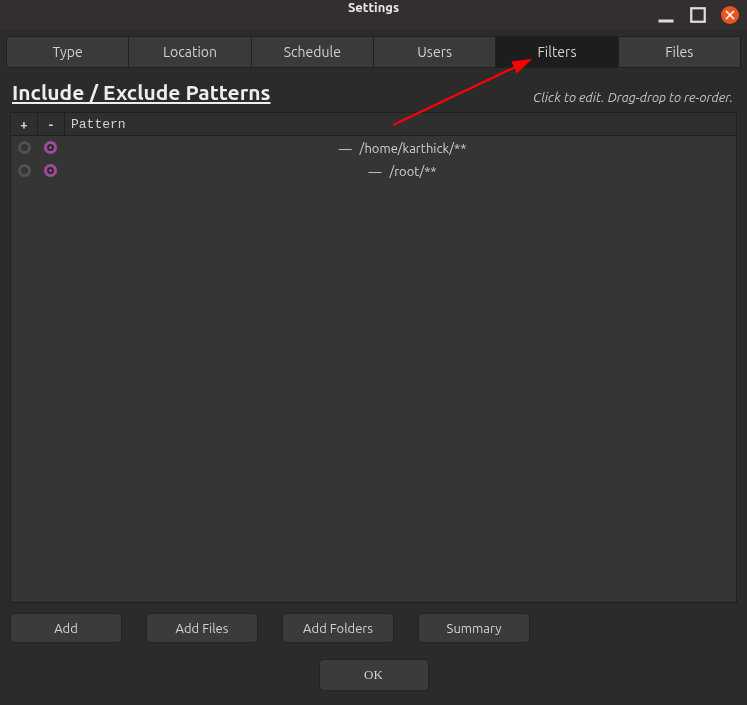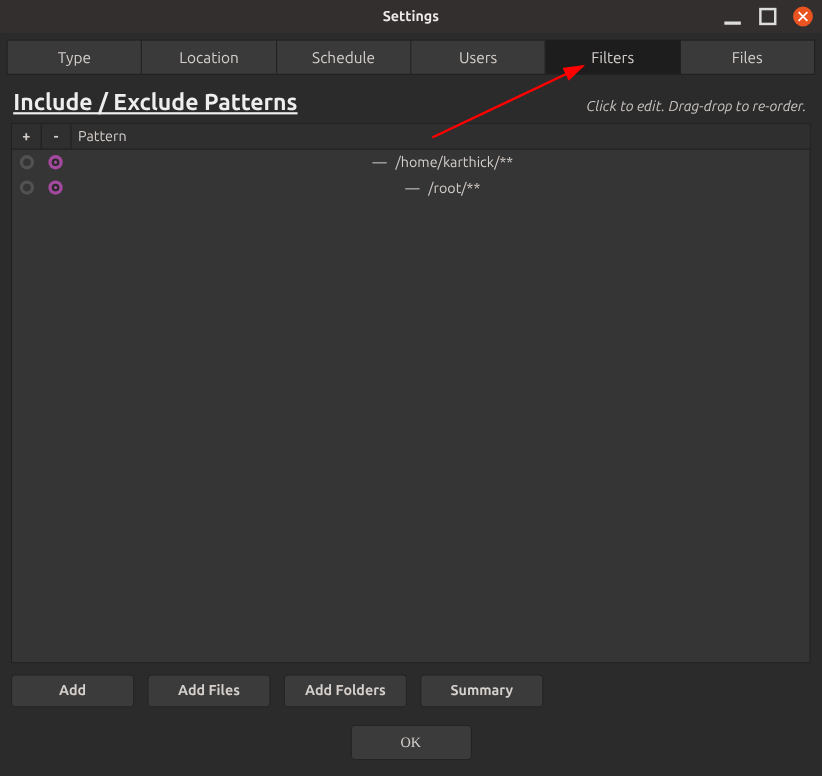--- a/index.html
+++ b/index.html
@@ -25,21 +25,21 @@
     font-size:13px;color:var(--text);
     overflow:hidden;
   }
   .window{
     width:747px;height:705px;box-sizing:border-box;
     display:flex;flex-direction:column;
   }
   
   .titlebar{
     height:30px;background:var(--bg-header);
-    display:flex;align-items:center;justify-content:center;
+    display:flex;align-items:flex-start;justify-content:center;
     position:relative;
   }
   .titlebar .title{font-weight:bold;color:#eceae8;}
   .win-controls{
     position:absolute;right:8px;top:0;height:100%;
     display:flex;align-items:center;gap:14px;
   }
   .win-btn{
     width:18px;height:18px;display:flex;align-items:center;justify-content:center;
     color:#ddd;font-size:14px;line-height:1;
@@ -78,21 +78,21 @@
   }
   .thead{
     display:flex;align-items:stretch;background:var(--bg-table-head);
     border-bottom:1px solid var(--border);height:22px;
   }
   .thead .col{
     display:flex;align-items:center;justify-content:center;
     border-right:1px solid var(--border);
     color:var(--text);font-size:13px;
   }
-  .thead .col:last-child{justify-content:flex-start;padding-left:6px;border-right:none;flex:1;}
+  .thead .col:last-child{justify-content:flex-start;padding-left:6px;border-right:none;flex:1;font-family:Liberation Mono, monospace;}
   .col-plus{width:26px;font-weight:bold;}
   .col-minus{width:26px;font-weight:bold;}
   .tbody{flex:1;overflow:auto;}
   .trow{
     display:flex;align-items:center;height:23px;
   }
   .trow .cell{display:flex;align-items:center;justify-content:center;}
   .cell-plus{width:26px;}
   .cell-minus{width:26px;}
   .cell-pattern{flex:1;display:flex;align-items:center;gap:8px;padding-left:6px;}
@@ -113,21 +113,21 @@
   }
   
   .radio.on{
     width:13px;height:13px;border:none;background:var(--radio-on);
     box-shadow:inset 0 0 0 3px var(--radio-on),inset 0 0 0 5px #2a2a2a;
   }
   .em-dash{color:var(--text);}
   .pattern-text{color:var(--text);}
   
   .btn-row{
-    display:flex;gap:12px;padding:10px 18px 0 10px;font-weight:bold;
+    display:flex;gap:24px;padding:10px 18px 0 10px;
   }
   .btn{
     flex:0 0 auto;width:110px;
     background:#3b3b3b;border:1px solid #242424;border-radius:4px;
     text-align:center;padding:7px 0;color:var(--text);font-size:13px;
   }
   .btn.summary{margin-left:12px;}
   .ok-row{
     display:flex;justify-content:center;padding:16px 0 14px 0;font-family:Liberation Serif, serif;
   }

